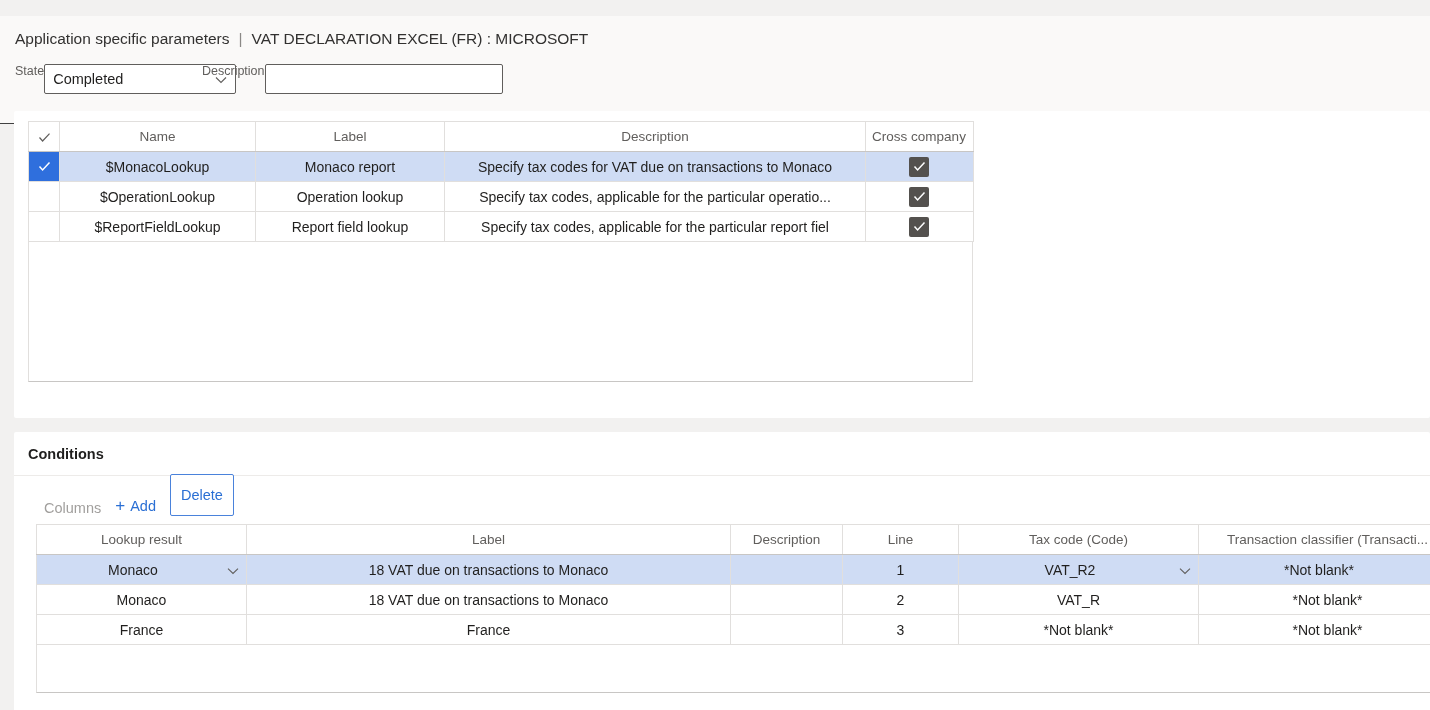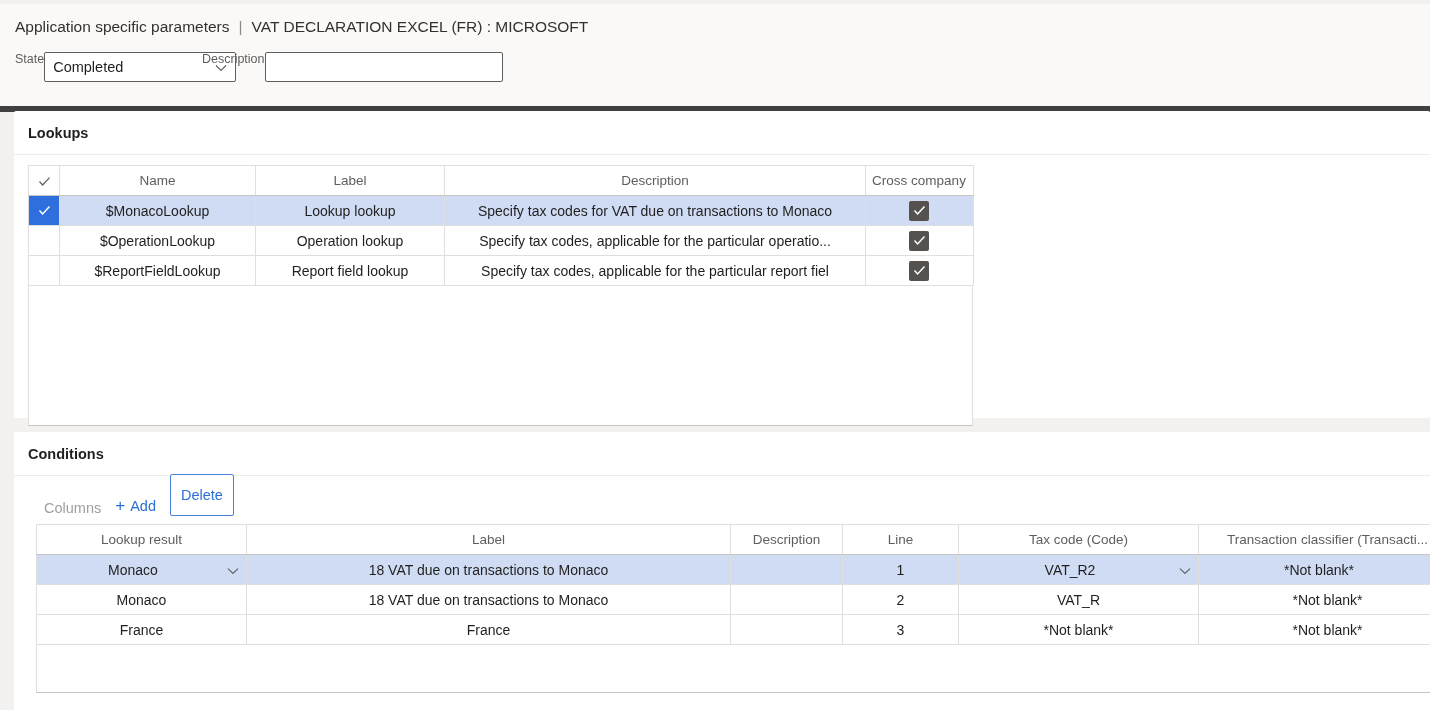--- a/index.html
+++ b/index.html
@@ -8,23 +8,23 @@
     width: 1430px; height: 710px;
     overflow: hidden;
     background: #f2f1f0;
     font-family: "Liberation Sans", "DejaVu Sans", sans-serif;
     color: #323130;
   }
   #app { position: relative; width: 1430px; height: 710px; background: #f2f1f0; }
 
   
   .header-band {
-    position: absolute; left: 0; top: 4px; width: 1430px; height: 108px;
+    position: absolute; left: 0; top: 16px; width: 1430px; height: 108px;
     background: #faf9f8;
-    border-bottom: 6px solid #404040;
+    border-bottom: 1px solid #404040;
   }
   .page-title-row {
     position: absolute; left: 15px; top: 14px;
     font-size: 15.5px; color: #323130; white-space: nowrap;
     display: flex; align-items: baseline; gap: 7px;
   }
   .title-sep { color: #8a8886; padding: 0 2px; }
   .title-sub { color: #323130; }
 
   .field-group { position: absolute; top: 48px; display: flex; flex-direction: row; }
@@ -175,23 +175,20 @@
       </div>
     </div>
 
     <div class="field-group fg-desc">
       <span class="field-label">Description</span>
       <input class="text-box" type="text" value="" style="">
     </div>
   </div>
 
   <div class="card" id="lookups-card">
-    <div class="card-head">
-      <span class="ttl">Lookups</span>
-    </div>
 
     <div class="grid-wrap">
       <table class="grid" id="lookups-grid">
         <thead>
           <tr>
             <th class="col-chk">
               <span class="hdr-check">
                 <svg viewBox="0 0 13 13" width="13" height="13">
                     <path d="M1.5 6.5 L4.6 10 L11.5 2.6" fill="none" stroke="#605e5c" stroke-width="1.2"></path>
                   </svg>
@@ -206,21 +203,21 @@
         <tbody id="lookups-body">
             <tr class="selected">
               <td class="col-chk">
                 <div class="row-check-on">
                   <svg viewBox="0 0 13 13" width="13" height="13">
                     <path d="M1.5 6.5 L4.6 10 L11.5 2.6" fill="none" stroke="#ffffff" stroke-width="1.5"></path>
                   </svg>
                 </div>
               </td>
               <td class="col-name">$MonacoLookup</td>
-              <td class="col-label">Lookup lookup</td>
+              <td class="col-label">Monaco report</td>
               <td class="col-desc">Specify tax codes for VAT due on transactions to Monaco</td>
               <td class="col-cross"><span class="cb-disabled">
                   <svg viewBox="0 0 13 13" width="13" height="13">
                     <path d="M1.5 6.5 L4.6 10 L11.5 2.6" fill="none" stroke="#ffffff" stroke-width="1.5"></path>
                   </svg>
                 </span></td>
             </tr>
             <tr>
               <td class="col-chk">
                 <div class="row-check-off"></div>

